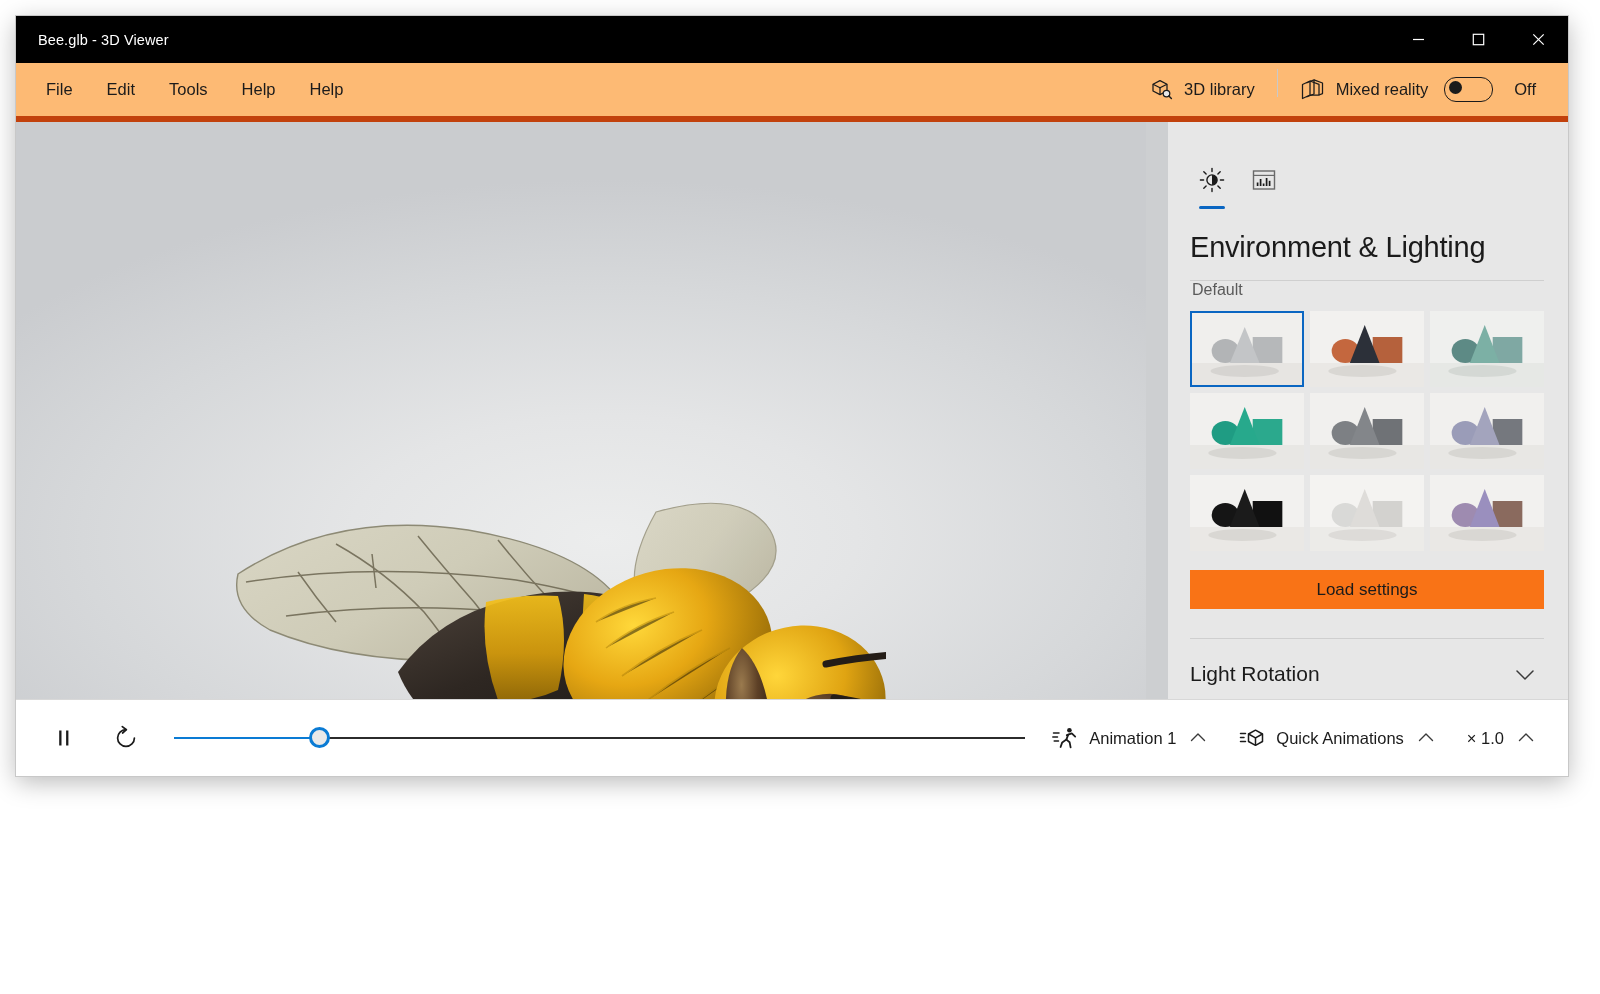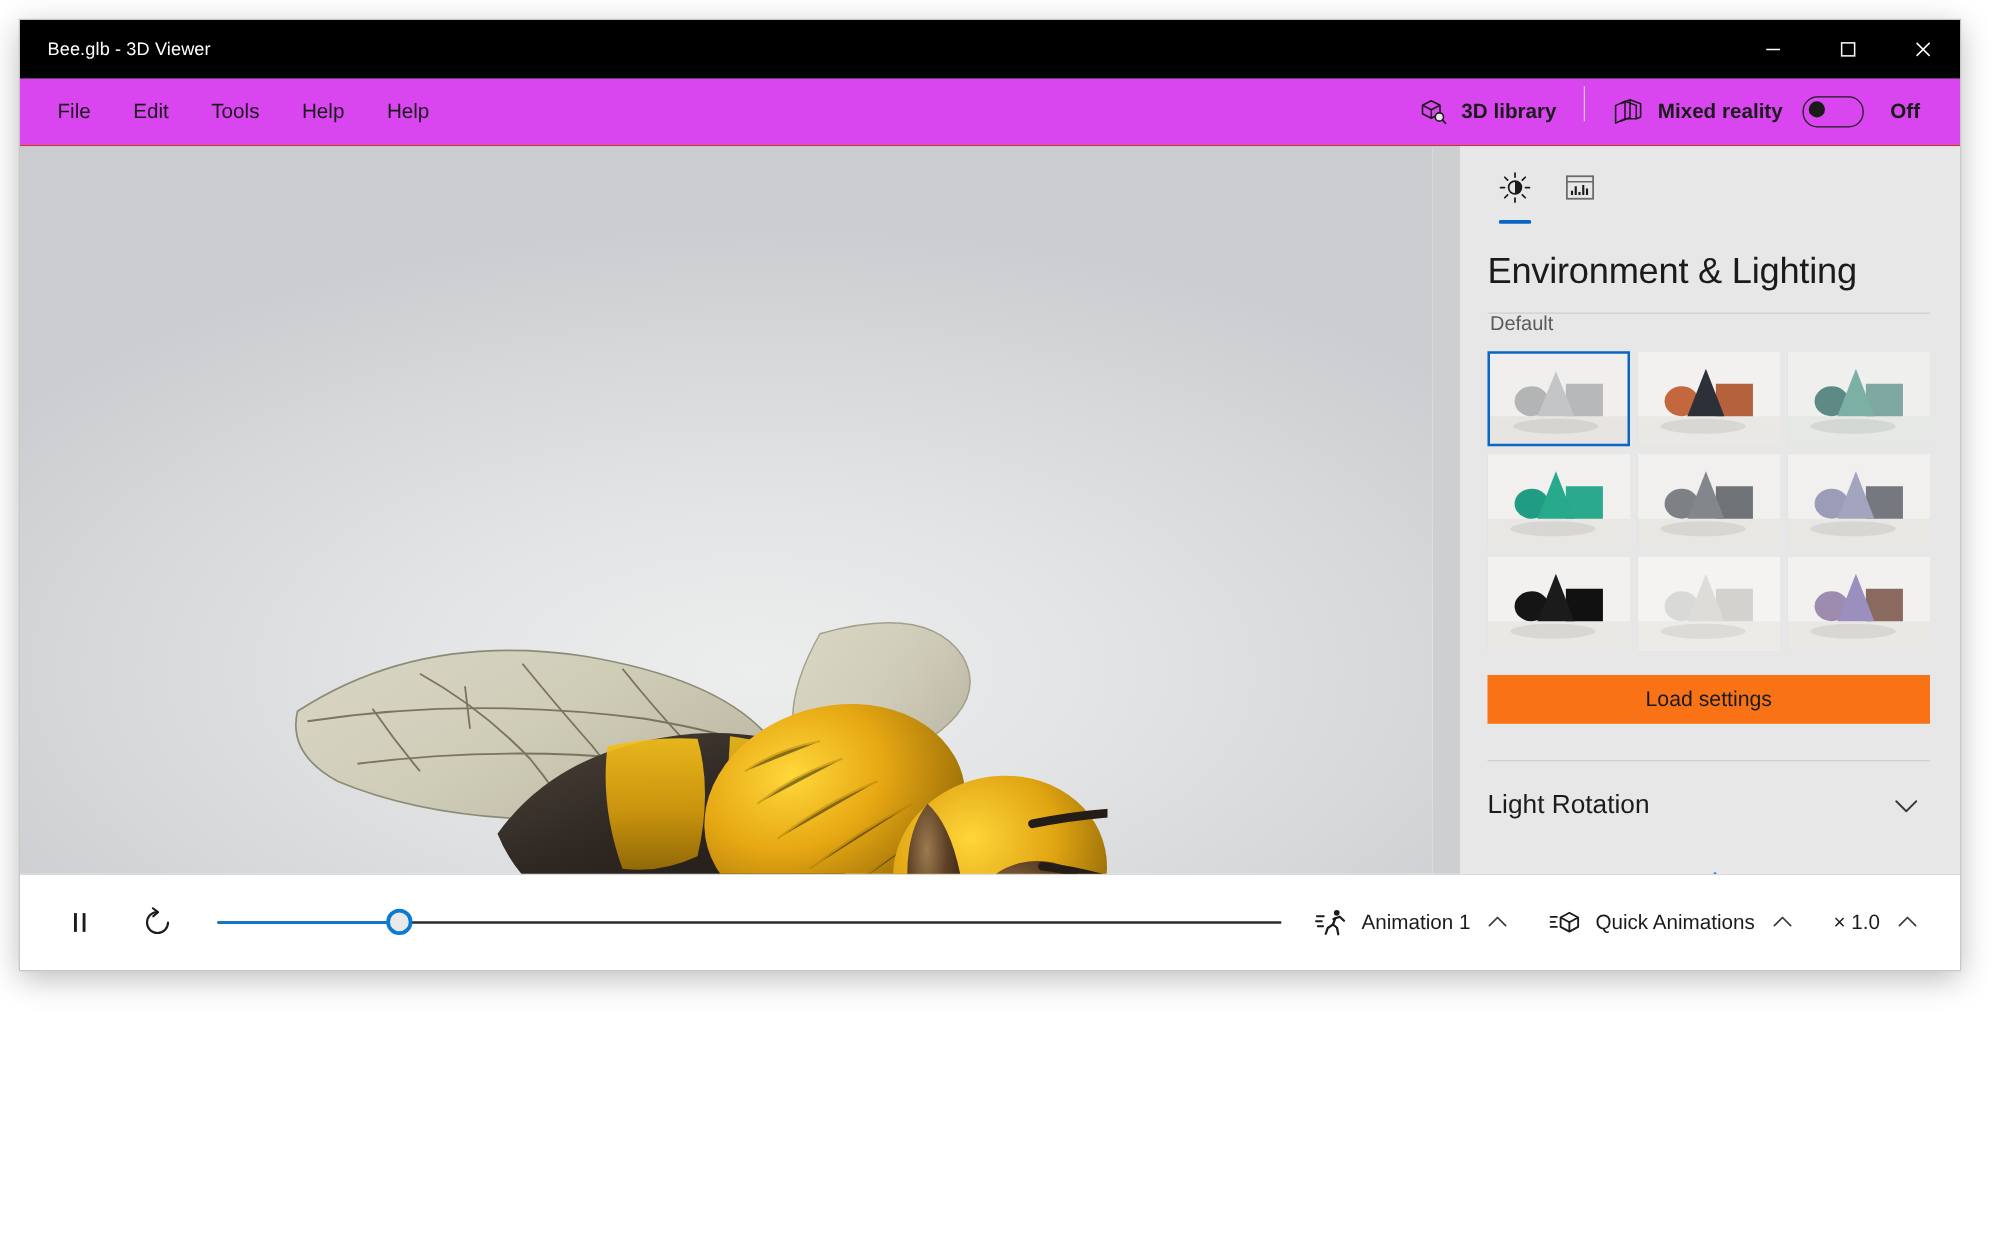--- a/index.html
+++ b/index.html
@@ -32,34 +32,34 @@
   }
   .win-controls { margin-left: auto; display: flex; height: 100%; }
   .win-btn {
     width: 60px; height: 100%;
     display: flex; align-items: center; justify-content: center;
   }
   .win-btn svg { display: block; }
 
   
   .menubar {
-    height: 53px; background: #d946ef;
+    height: 53px; background: #fdba74;
     display: flex; align-items: center;
-    flex: none; border-bottom: 1px solid #c2410c;
+    flex: none; border-bottom: 6px solid #c2410c;
     position: relative;
   }
   .menu-item {
     font-size: 16.5px; color: #1b1b1b;
     padding: 7px 13px; margin-left: 8px;
     white-space: nowrap;
   }
   .menu-item:first-child { margin-left: 17px; }
   .menu-right {
     margin-left: auto; display: flex; align-items: flex-start;
-    padding-right: 20px; gap: 0; font-weight: bold;
+    padding-right: 20px; gap: 0;
   }
   .mr-btn {
     display: flex; align-items: center; gap: 10px;
     padding: 8px 12px; font-size: 16.5px; color: #1b1b1b;
     white-space: nowrap;
   }
   .mr-sep {
     width: 1px; height: 28px; background: #c9c9c9; margin: 0 10px;
   }
   .toggle {
@@ -83,21 +83,21 @@
       radial-gradient(ellipse 66% 62% at 52% 72%, #eceded 0%, #e4e5e6 34%, #d6d8da 70%, #cacccf 100%);
   }
   .bee { position: absolute; left: 170px; top: 330px; width: 700px; height: 480px; }
 
   
   .panel-strip { width: 22px; background: #cdcfd1; flex: none; }
   .panel {
     width: 400px; flex: none; background: #e7e7e7;
     position: relative; overflow: hidden;
   }
-  .panel-inner { padding: 0 24px 0 12px; }
+  .panel-inner { padding: 0 24px 0 12px; margin-top: 25px; }
   .panel-tabs { display: flex; gap: 8px; padding: 12px 0 0 10px; }
   .panel-tab {
     width: 44px; height: 42px;
     display: flex; align-items: center; justify-content: center;
     position: relative;
   }
   .panel-tab .underline {
     position: absolute; bottom: -8px; left: 9px; width: 26px; height: 3px;
     background: #0a66c2; border-radius: 2px;
   }

